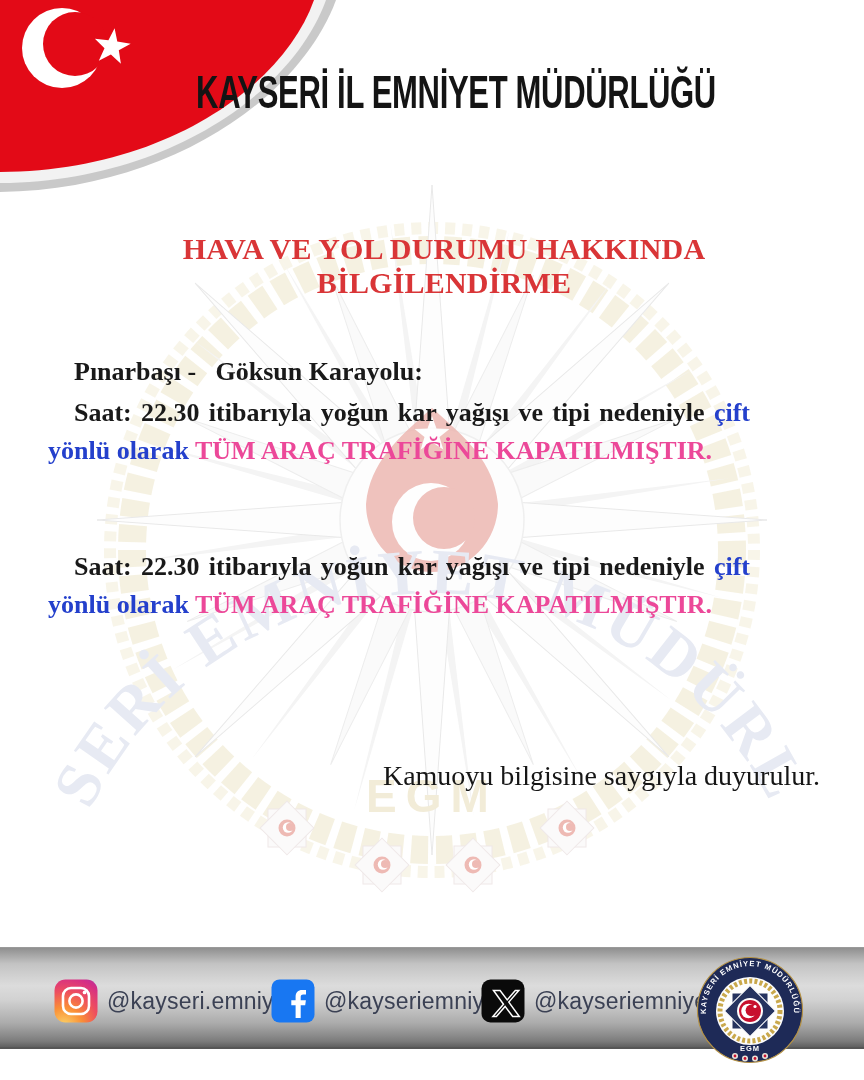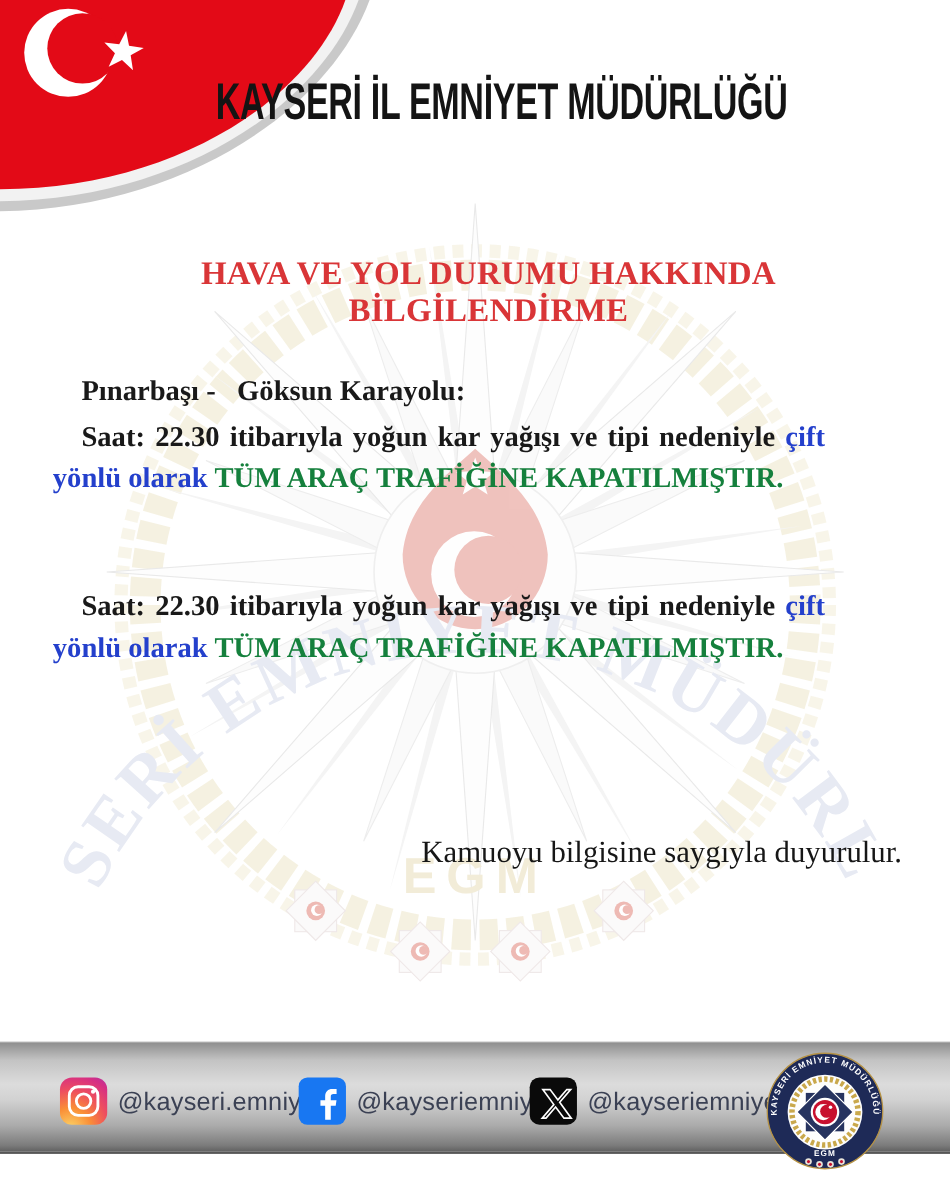--- a/index.html
+++ b/index.html
@@ -17,26 +17,26 @@
     font-family:"Liberation Sans",sans-serif;font-weight:bold;font-size:47px;
     color:#141414;letter-spacing:-0.5px;transform:scaleX(.66);transform-origin:50% 50%;
     white-space:nowrap;
   }
   
   .heading{
     position:absolute;left:0;top:232px;width:888px;text-align:center;
     color:#d93537;font-weight:bold;font-size:30px;line-height:34px;letter-spacing:.2px;
   }
   
-  .sections{position:absolute;left:0;top:336px;width:792px;font-size:26px;font-weight:bold;color:#191919;}
+  .sections{position:absolute;left:0;top:352px;width:792px;font-size:26px;font-weight:bold;color:#191919;}
   .road{margin:0 42px 2px 48px;text-indent:26px;white-space:pre;line-height:40px;}
   .sentence{margin:0 42px 0 48px;text-indent:26px;text-align:justify;line-height:38px;}
   .sec2{margin-top:78px;}
   .blue{color:#2440cc;}
-  .red{color:#15803d;}
+  .red{color:#ec4899;}
   .closing{
     position:absolute;top:760px;right:44px;font-size:28px;font-weight:normal;color:#161616;
   }
   
   .footer{
     position:absolute;left:0;top:947px;width:864px;height:99px;
     background:linear-gradient(180deg,#8f8f8f 0%,#c3c3c3 16%,#dcdcdc 38%,#d2d2d2 52%,#ababab 76%,#7c7c7c 94%,#606060 100%);
     border-top:1px solid #9a9a9a;border-bottom:2px solid #565656;
   }
   .social{position:absolute;top:31px;display:flex;align-items:center;gap:9px;}

